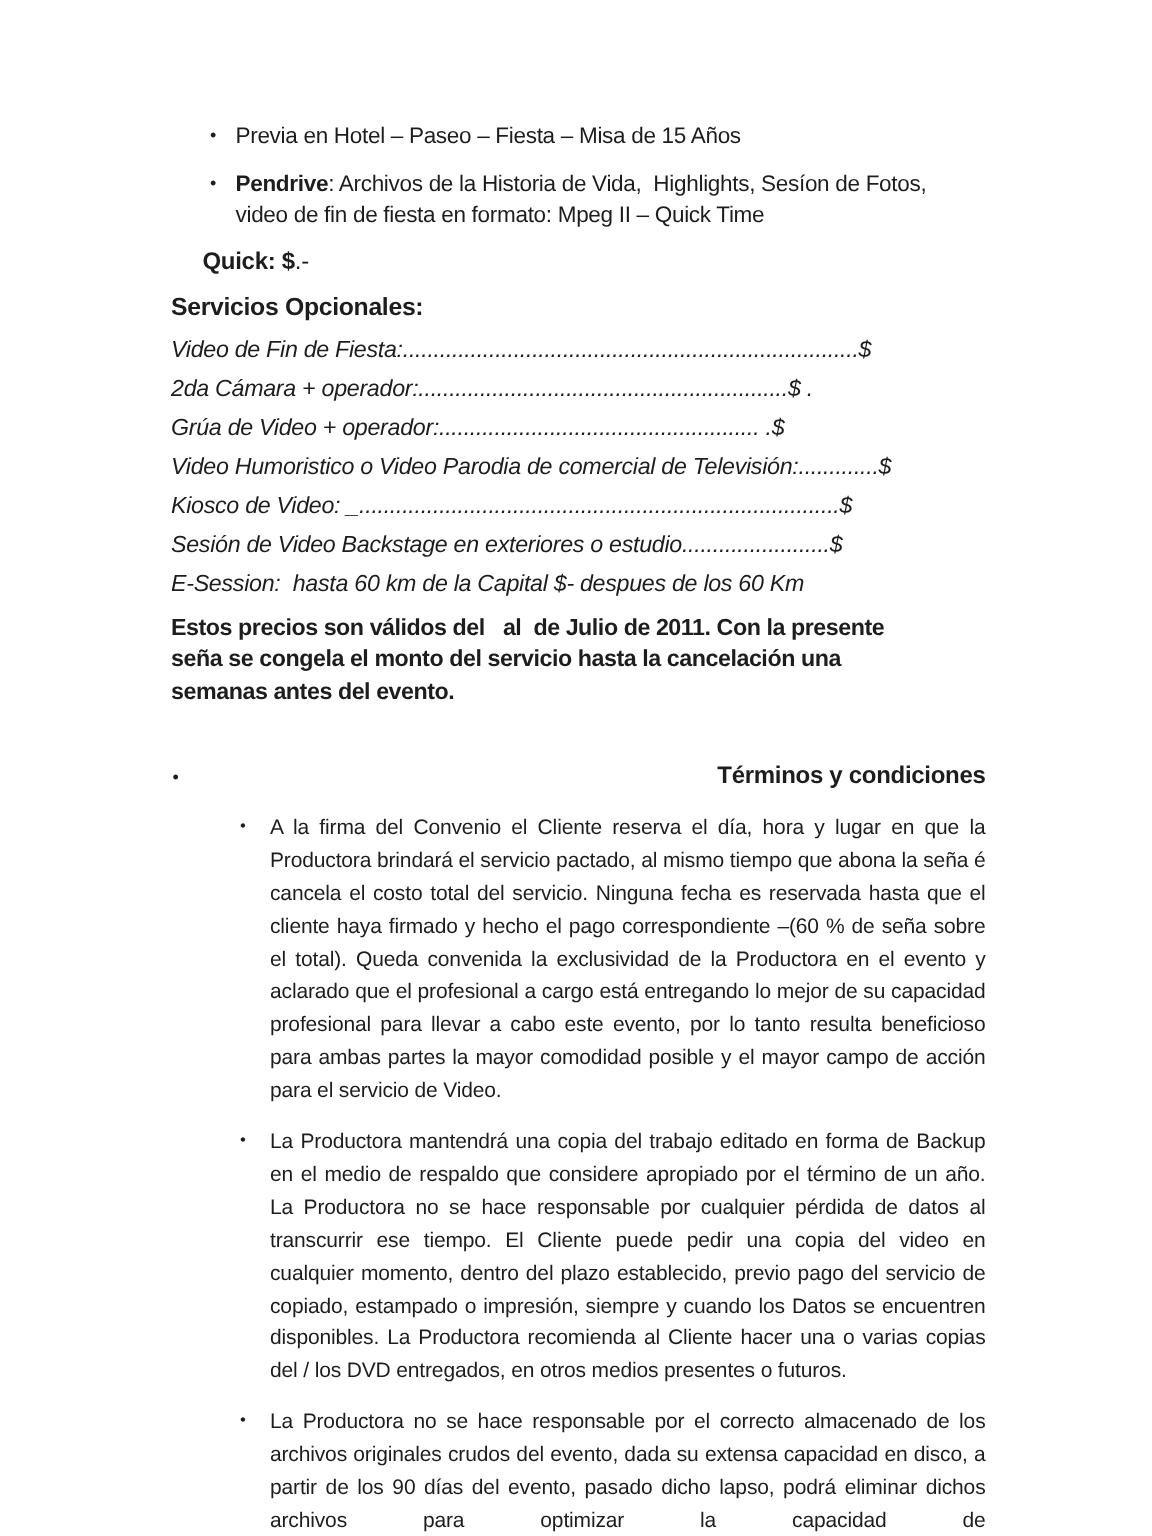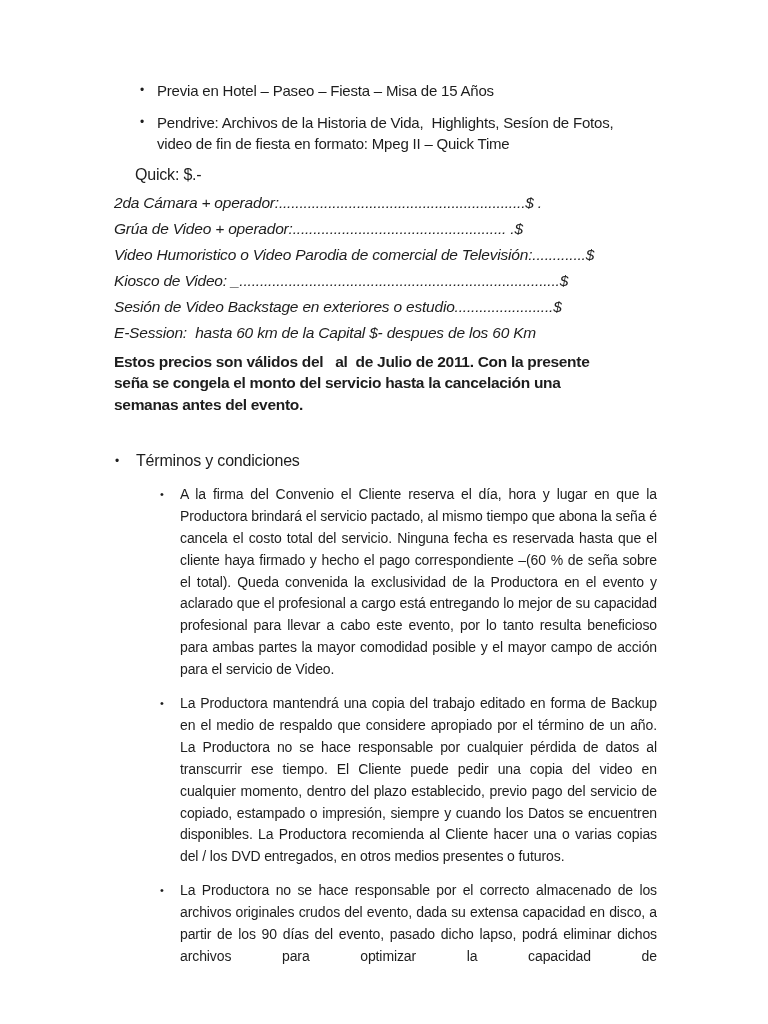--- a/index.html
+++ b/index.html
@@ -7,21 +7,21 @@
     position:relative;
     width:768px;height:1024px;
     background:#ffffff;
     box-sizing:border-box;
     padding:80px 111px 0 114px;
     font-family:"Liberation Sans","DejaVu Sans",sans-serif;
     color:#1d1d1d;
     letter-spacing:-0.2px;
     overflow:hidden;
   }
-  .bold{font-weight:normal;}
+  .bold{font-weight:bold;text-align:right;}
   .prewrap{white-space:pre-wrap;}
   
   .li{display:flex;align-items:flex-start;}
   .li .marker{flex:0 0 auto;}
   .top-li{margin:0 0 11px 26px;font-size:15px;line-height:21px;}
   .top-li .marker{width:17px;font-size:12px;line-height:21px;}
   .li-text{flex:1 1 auto;}
   
   .price-line{margin:11px 0 0 21px;font-size:16px;line-height:20px;}
   .price-line .suffix{font-weight:normal;}
@@ -57,22 +57,24 @@
   <div class="li top-li">
     <span class="marker">•</span>
     <span class="li-text prewrap"><span class="bold">Pendrive</span><span>: Archivos de la Historia de Vida,  Highlights, Sesíon de Fotos,
 video de fin de fiesta en formato: Mpeg II – Quick Time</span></span>
   </div>
 
   <div class="price-line">
     <span class="bold">Quick: $</span><span class="suffix">.-</span>
   </div>
 
+  <div class="opt-heading">Servicios Opcionales:</div>
 
   <div class="svc-list">
+    <div class="svc">Video de Fin de Fiesta:..........................................................................$</div>
     <div class="svc">2da Cámara + operador:............................................................$ .</div>
     <div class="svc">Grúa de Video + operador:.................................................... .$</div>
     <div class="svc">Video Humoristico o Video Parodia de comercial de Televisión:.............$</div>
     <div class="svc">Kiosco de Video: _..............................................................................$</div>
     <div class="svc">Sesión de Video Backstage en exteriores o estudio........................$</div>
     <div class="svc">E-Session:  hasta 60 km de la Capital $- despues de los 60 Km</div>
   </div>
 
   <div class="validity">Estos precios son válidos del   al  de Julio de 2011. Con la presente
 seña se congela el monto del servicio hasta la cancelación una

